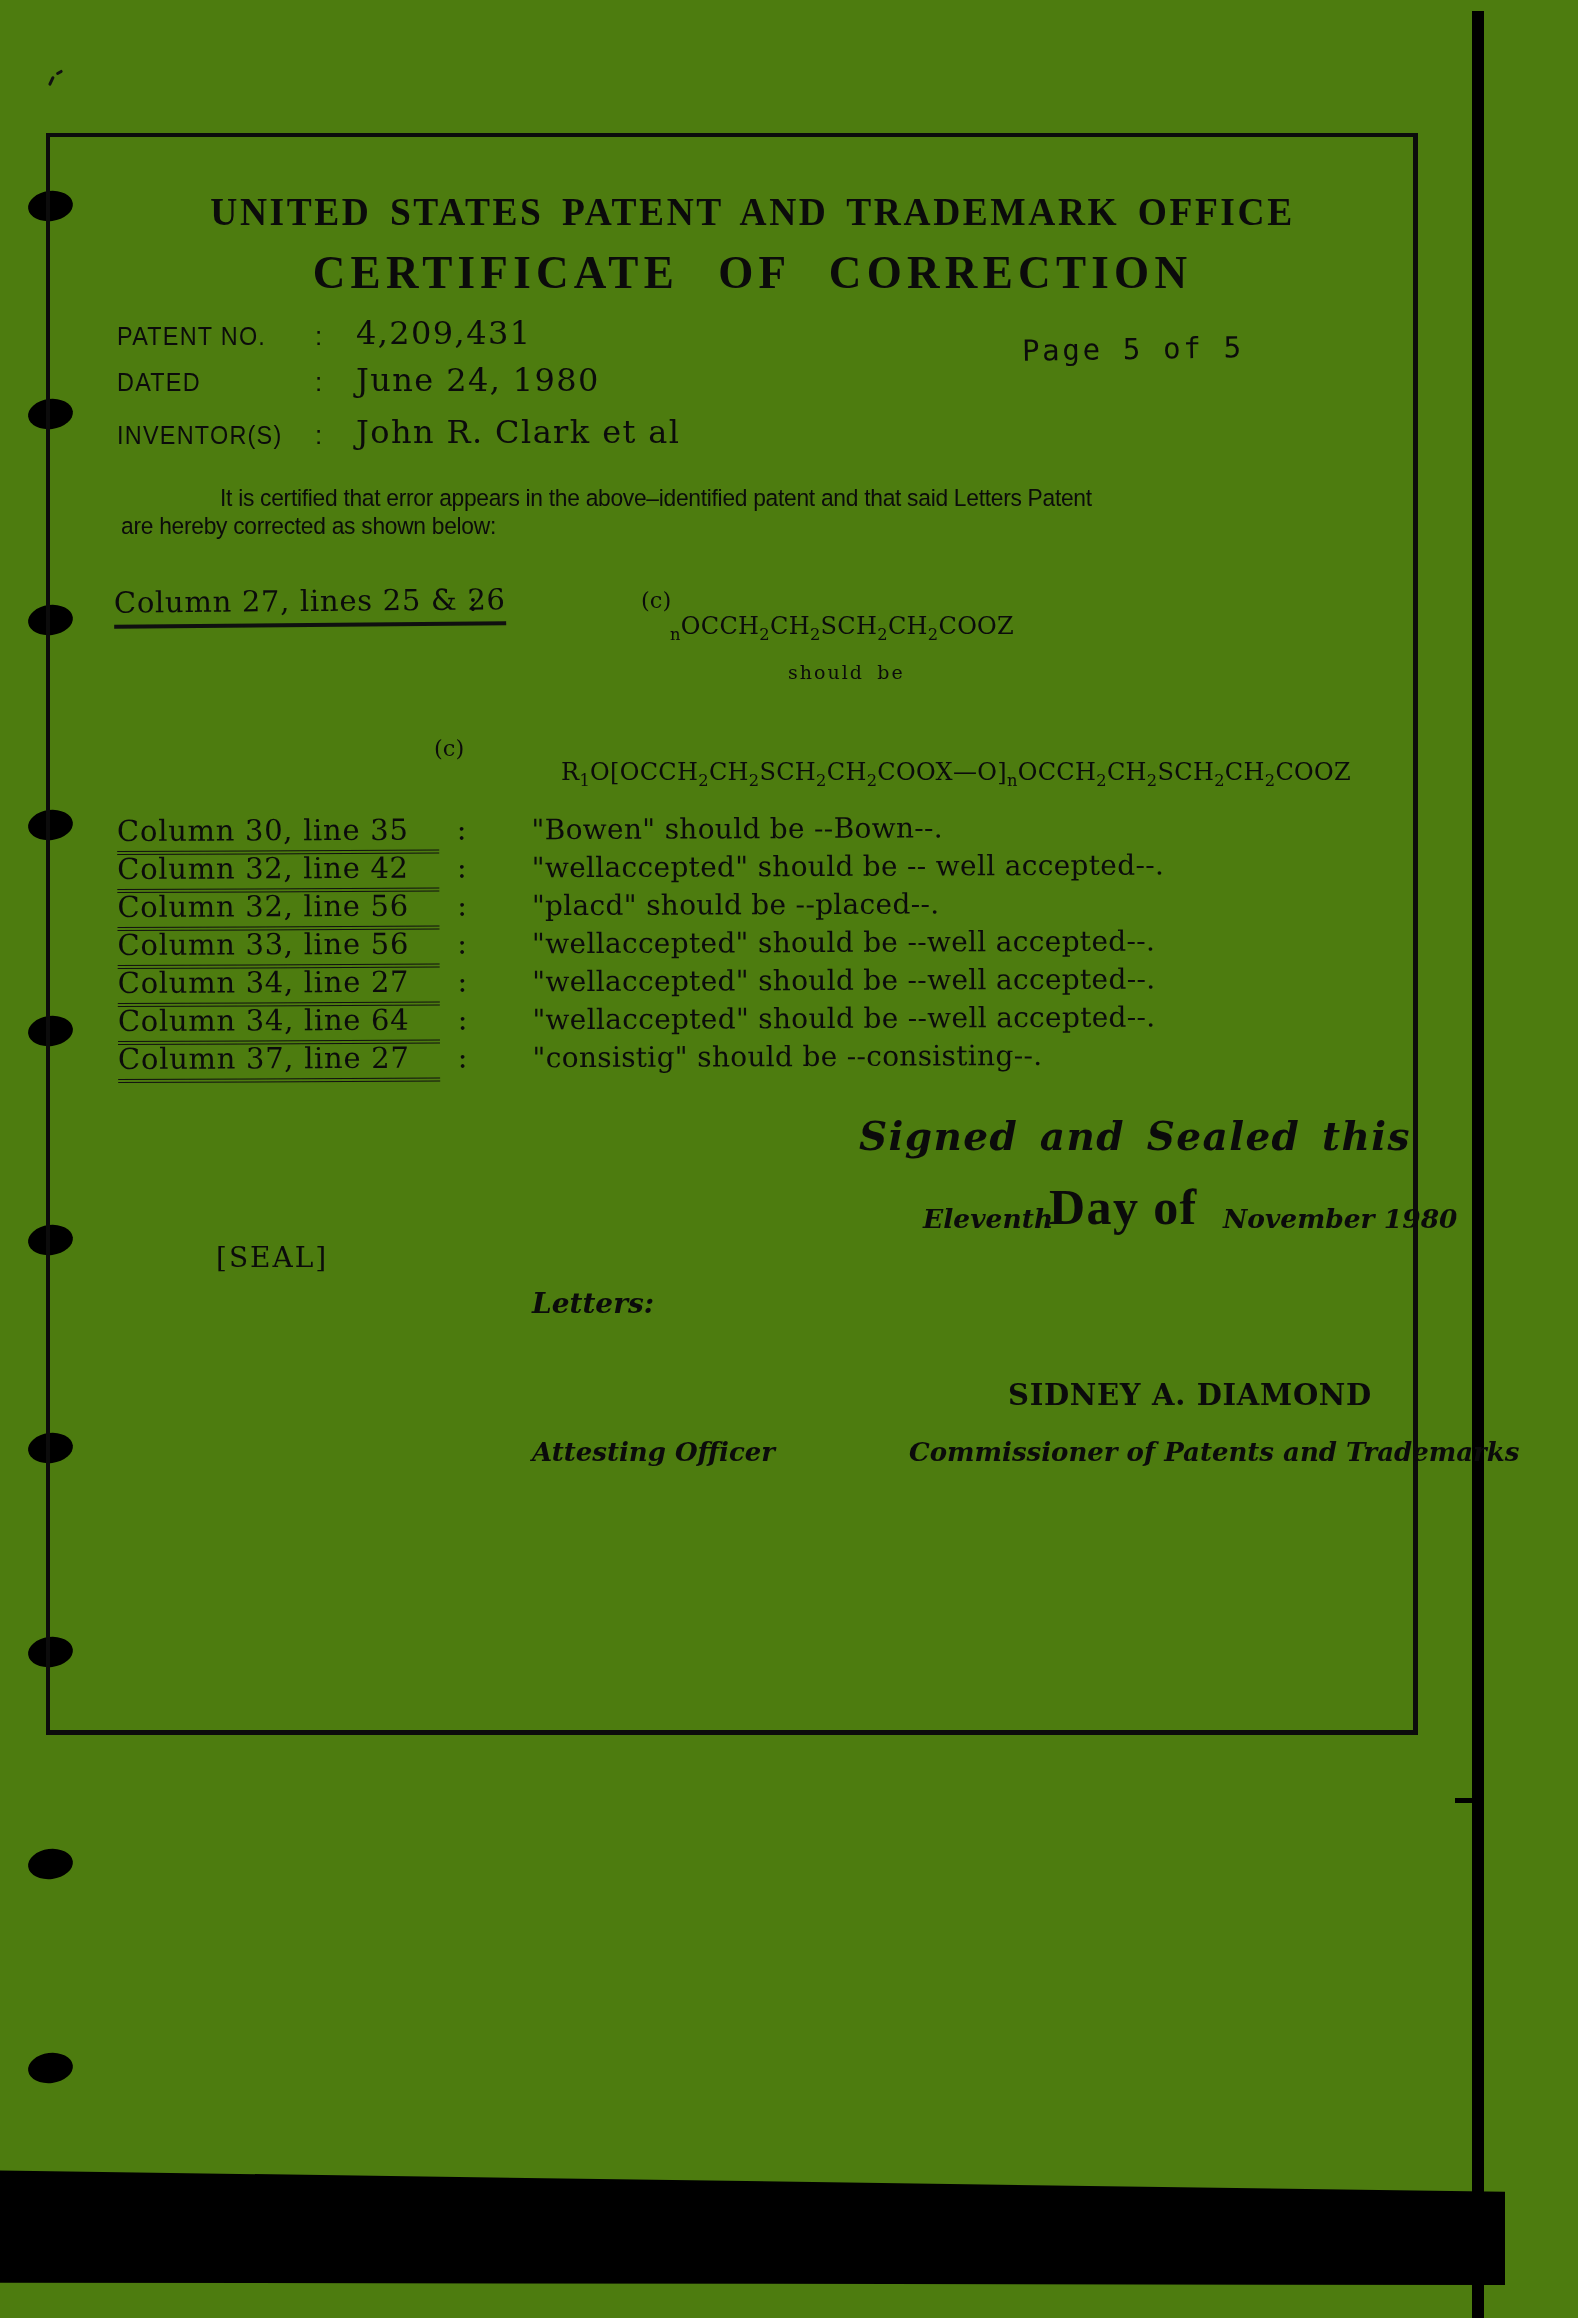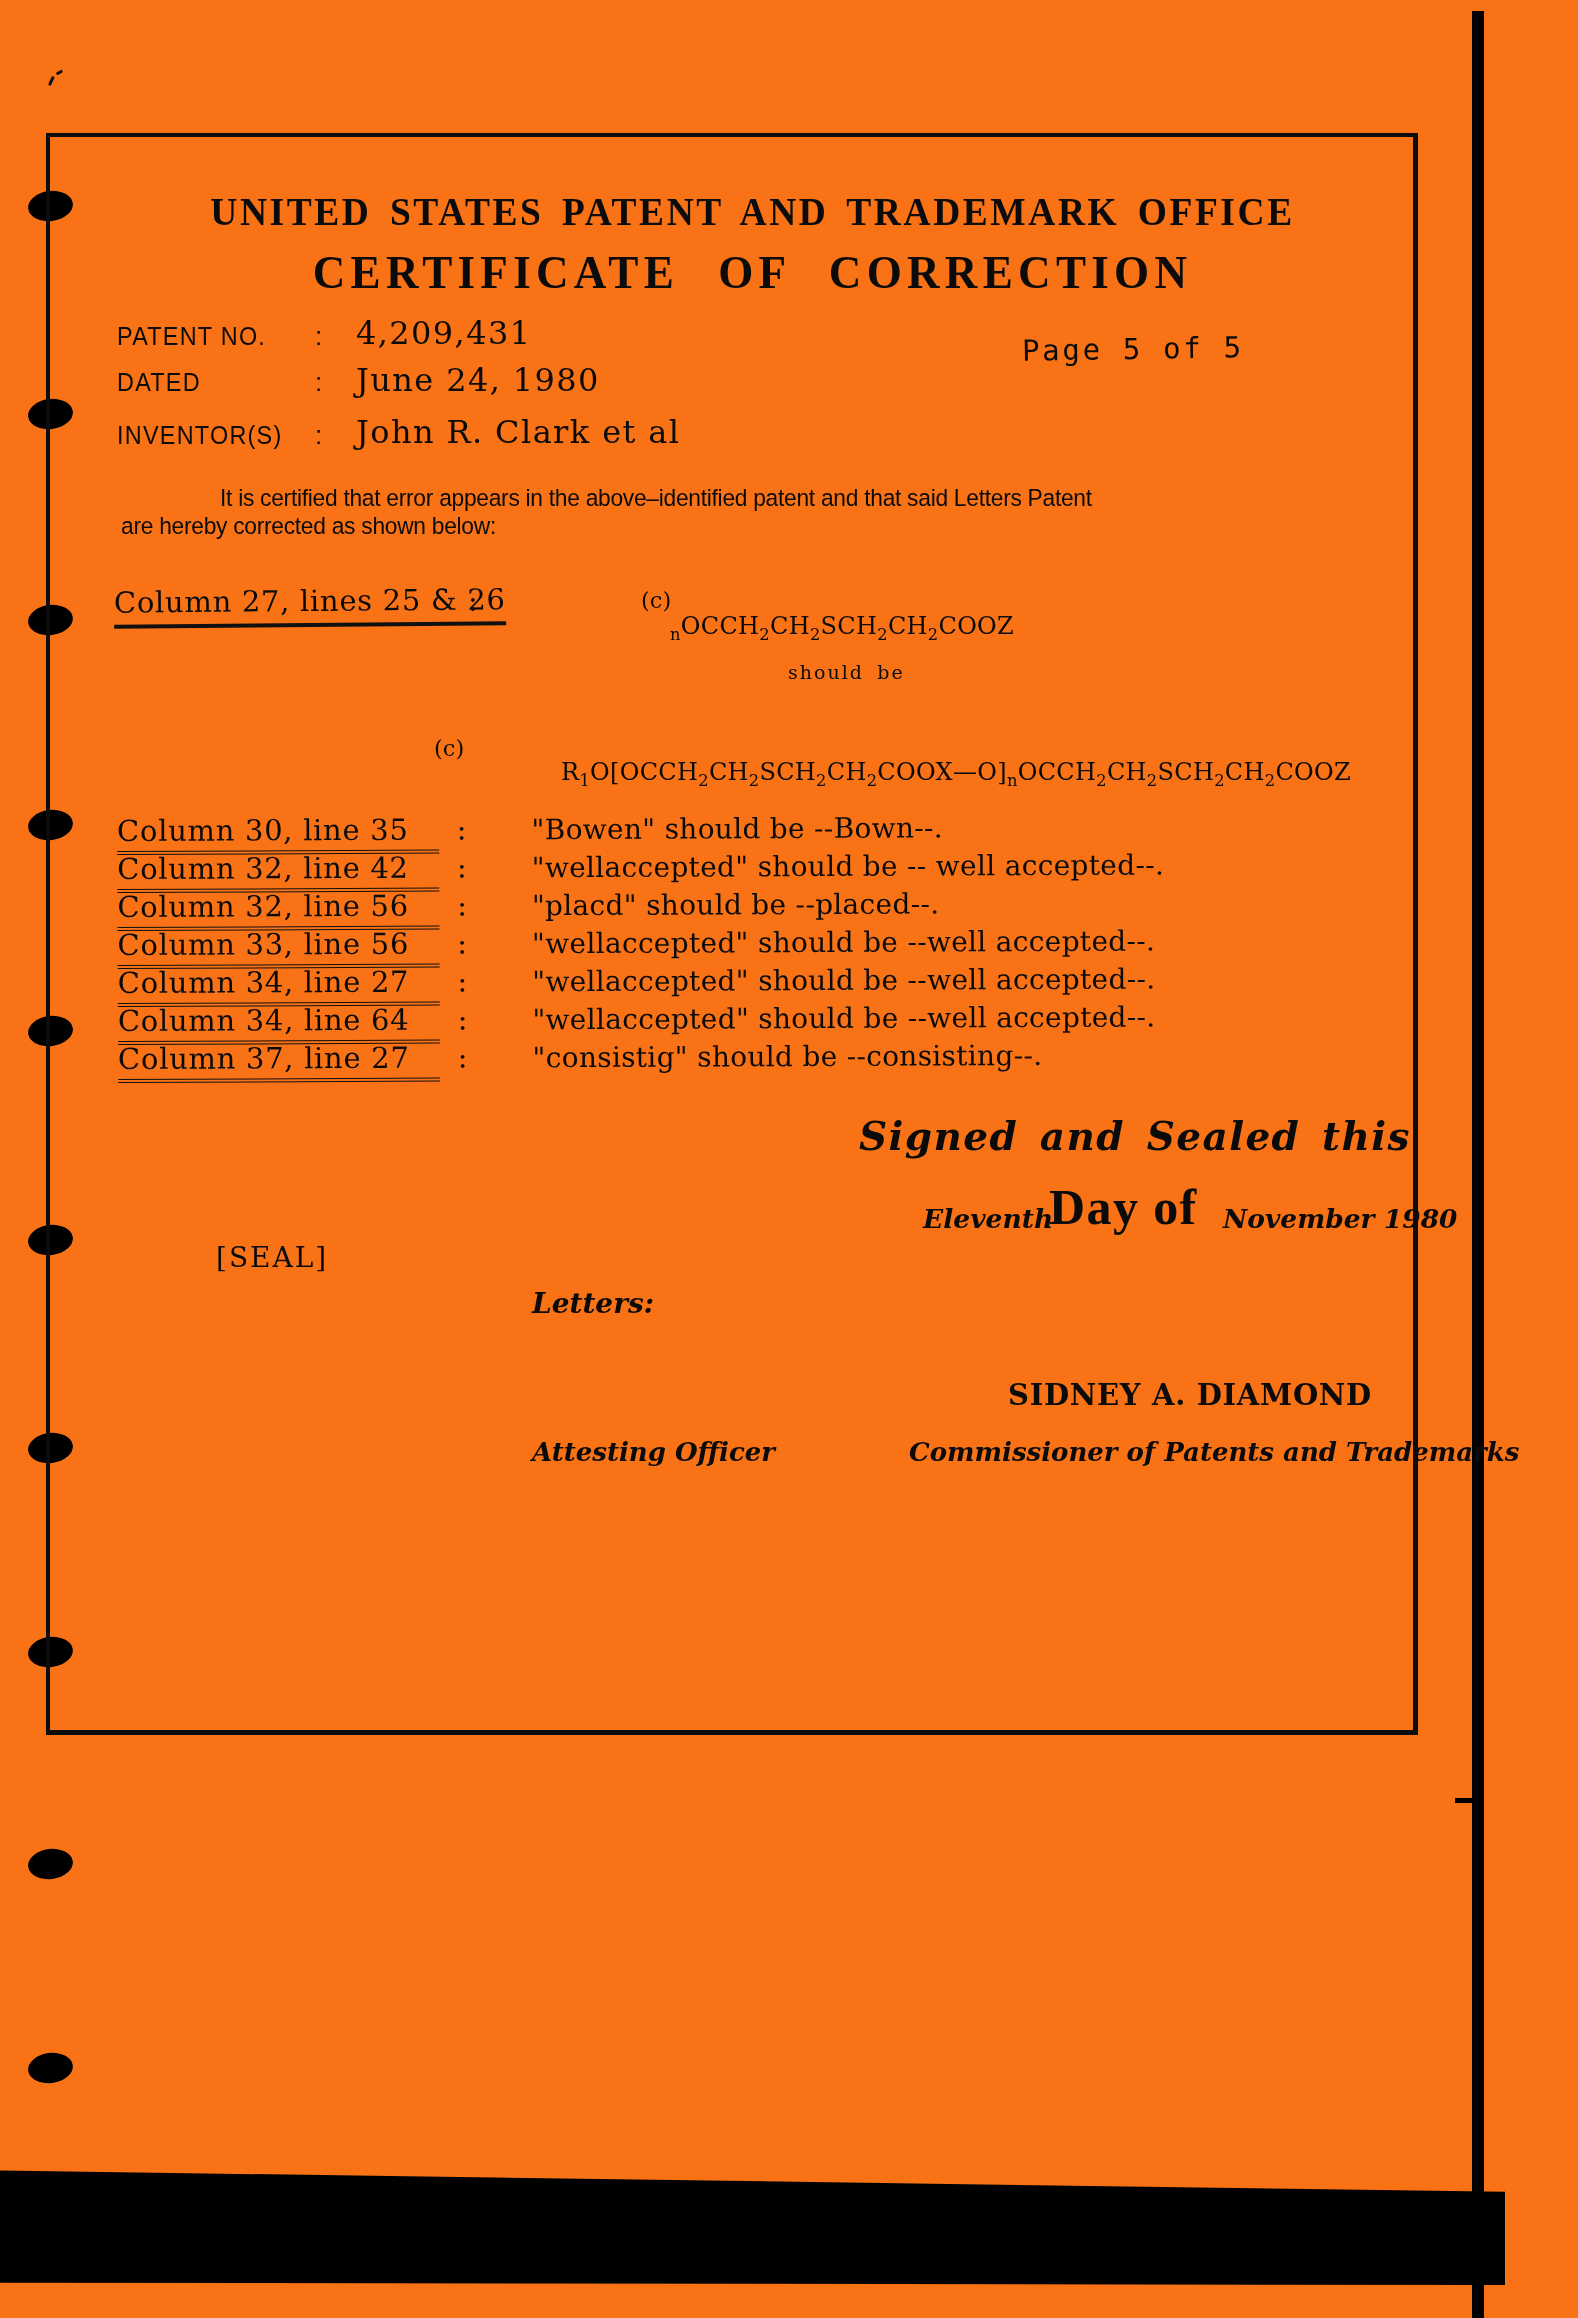--- a/index.html
+++ b/index.html
@@ -1,19 +1,19 @@
 <!DOCTYPE html>
 <html style="font-size:11px"><head>
 <meta charset="utf-8">
 <style>
   html,body{margin:0;padding:0;background:#e8e8e8;}
   .page{
     position:relative;
     width:1578px;height:2319px;
-    background:#f97316;
+    background:#4d7c0f;
     overflow:hidden;
     color:#0b0b0b;
     font-family:"DejaVu Serif", serif;
   }
   .abs{position:absolute;}
   
   .cert-box{
     position:absolute;
     left:46px;top:133px;width:1372px;height:1602px;
     border-top:4.1px solid #0c0c0c;

